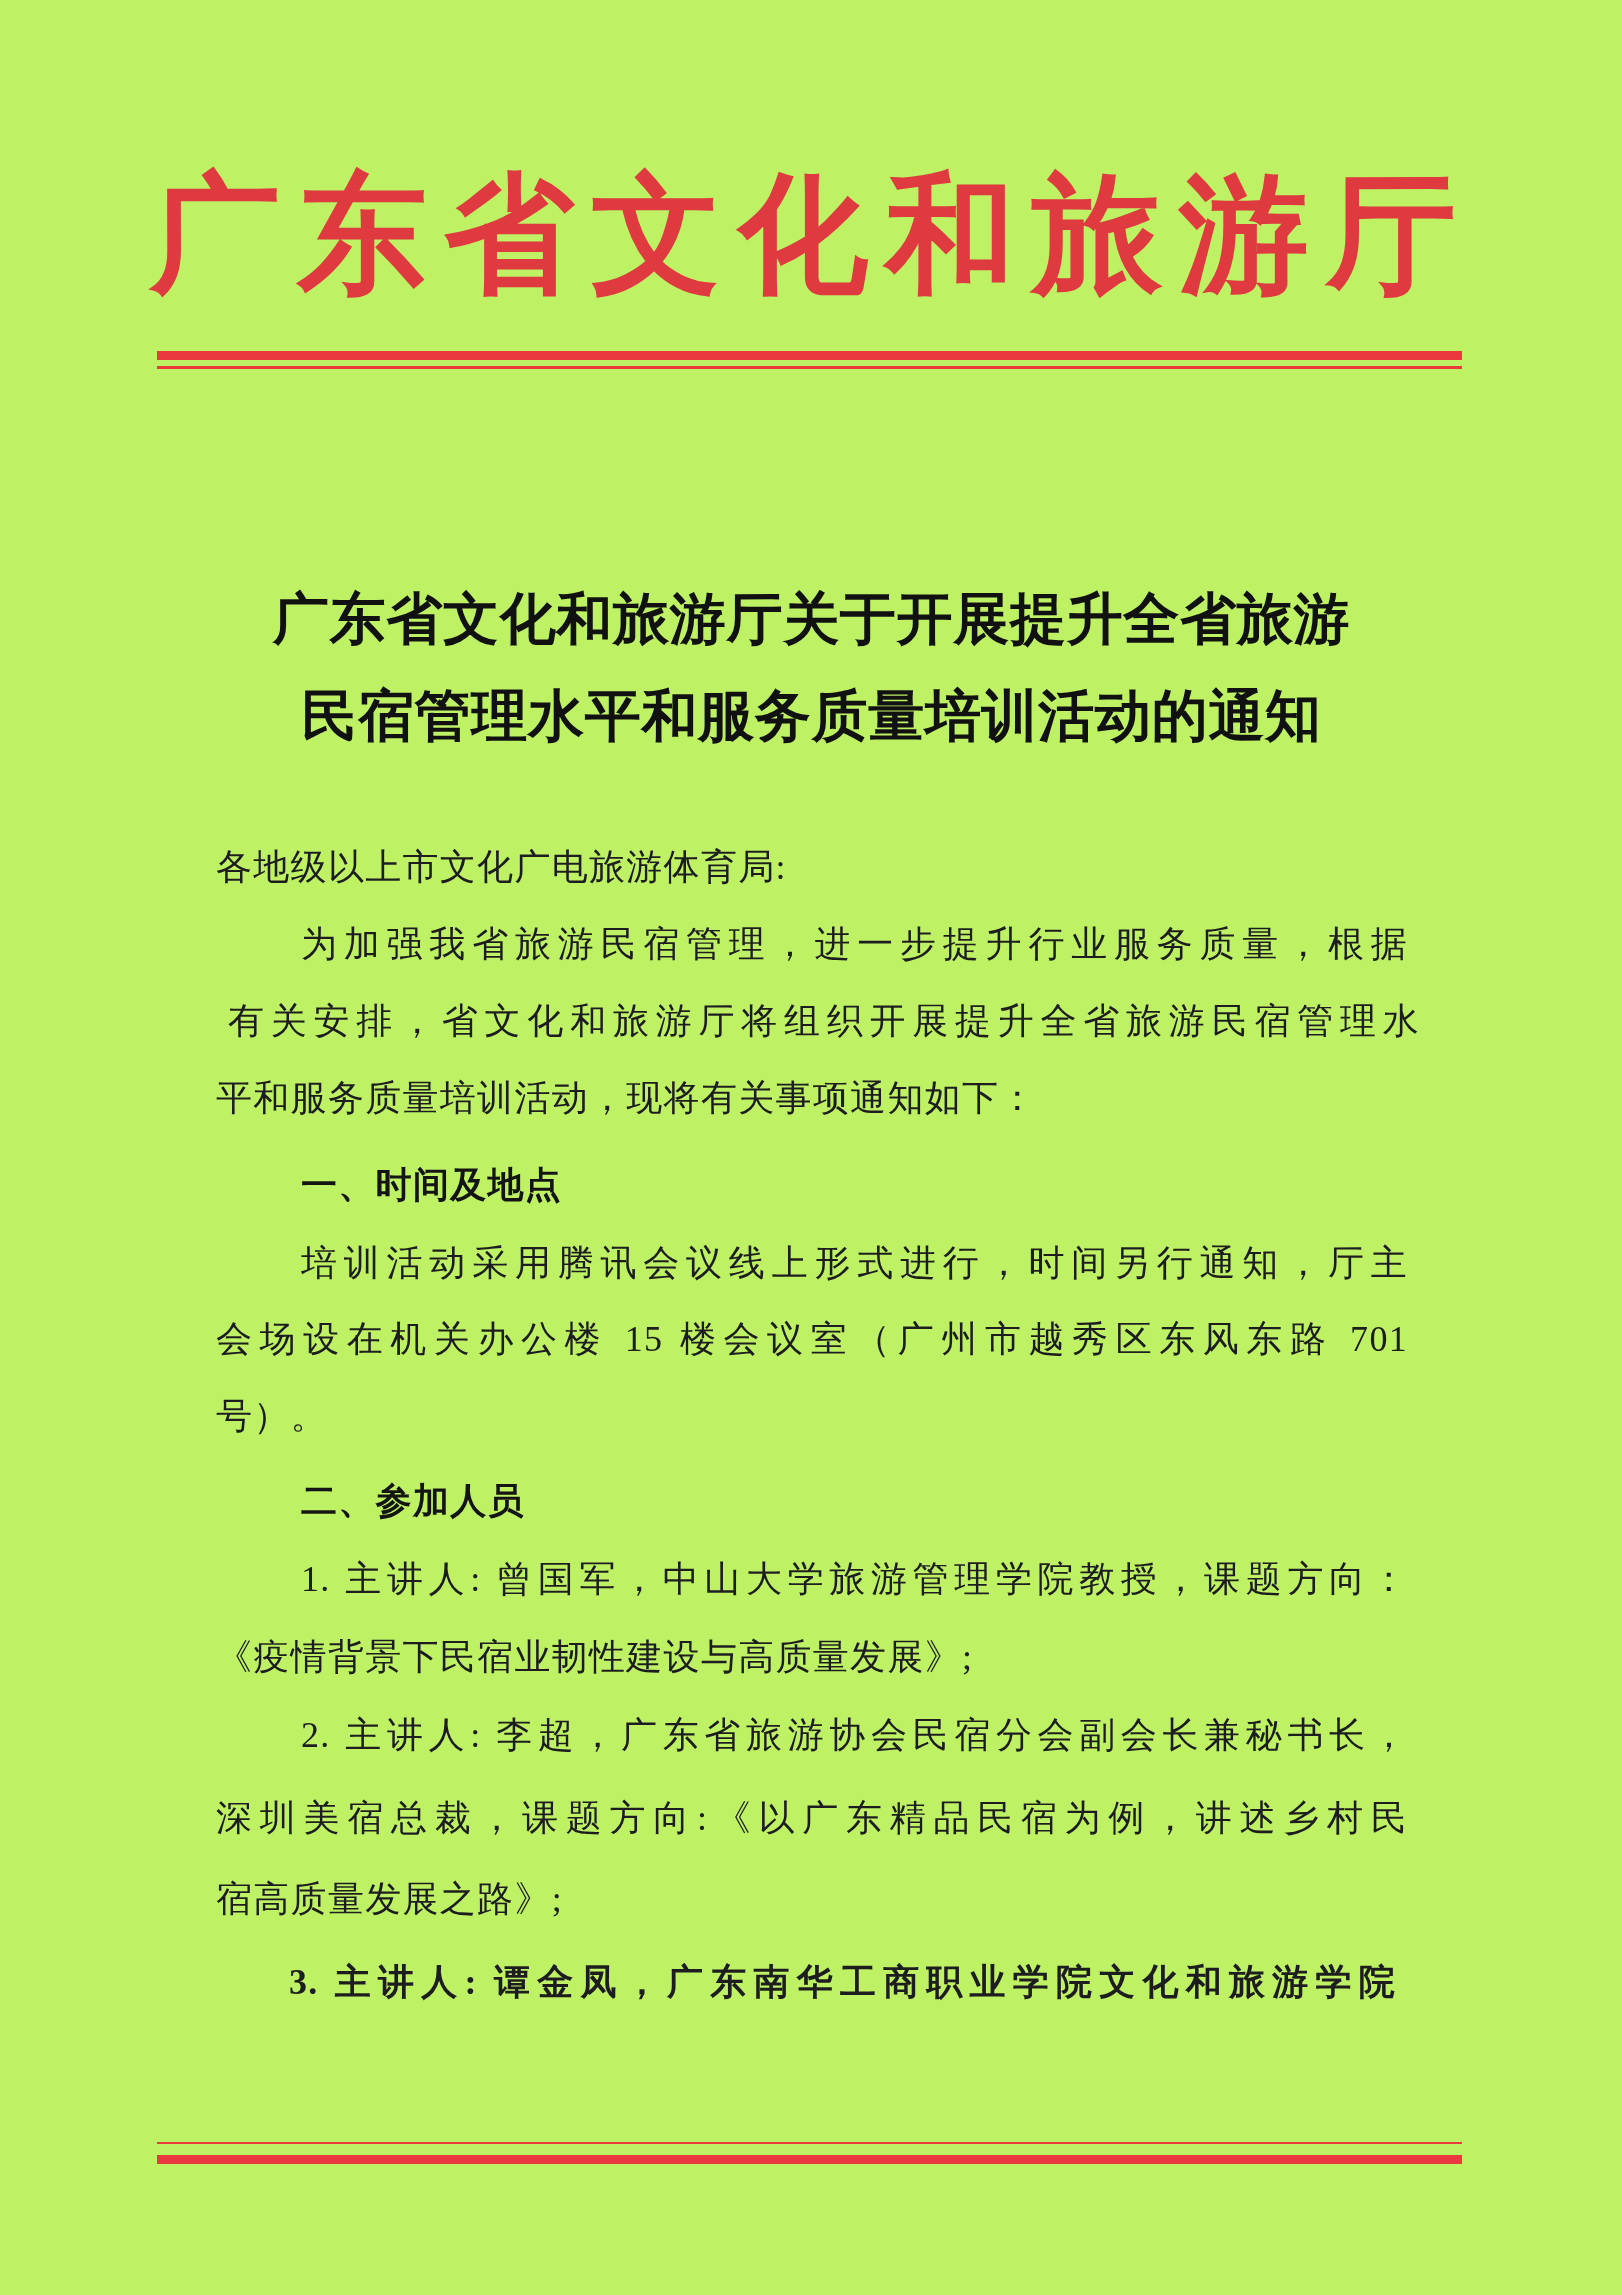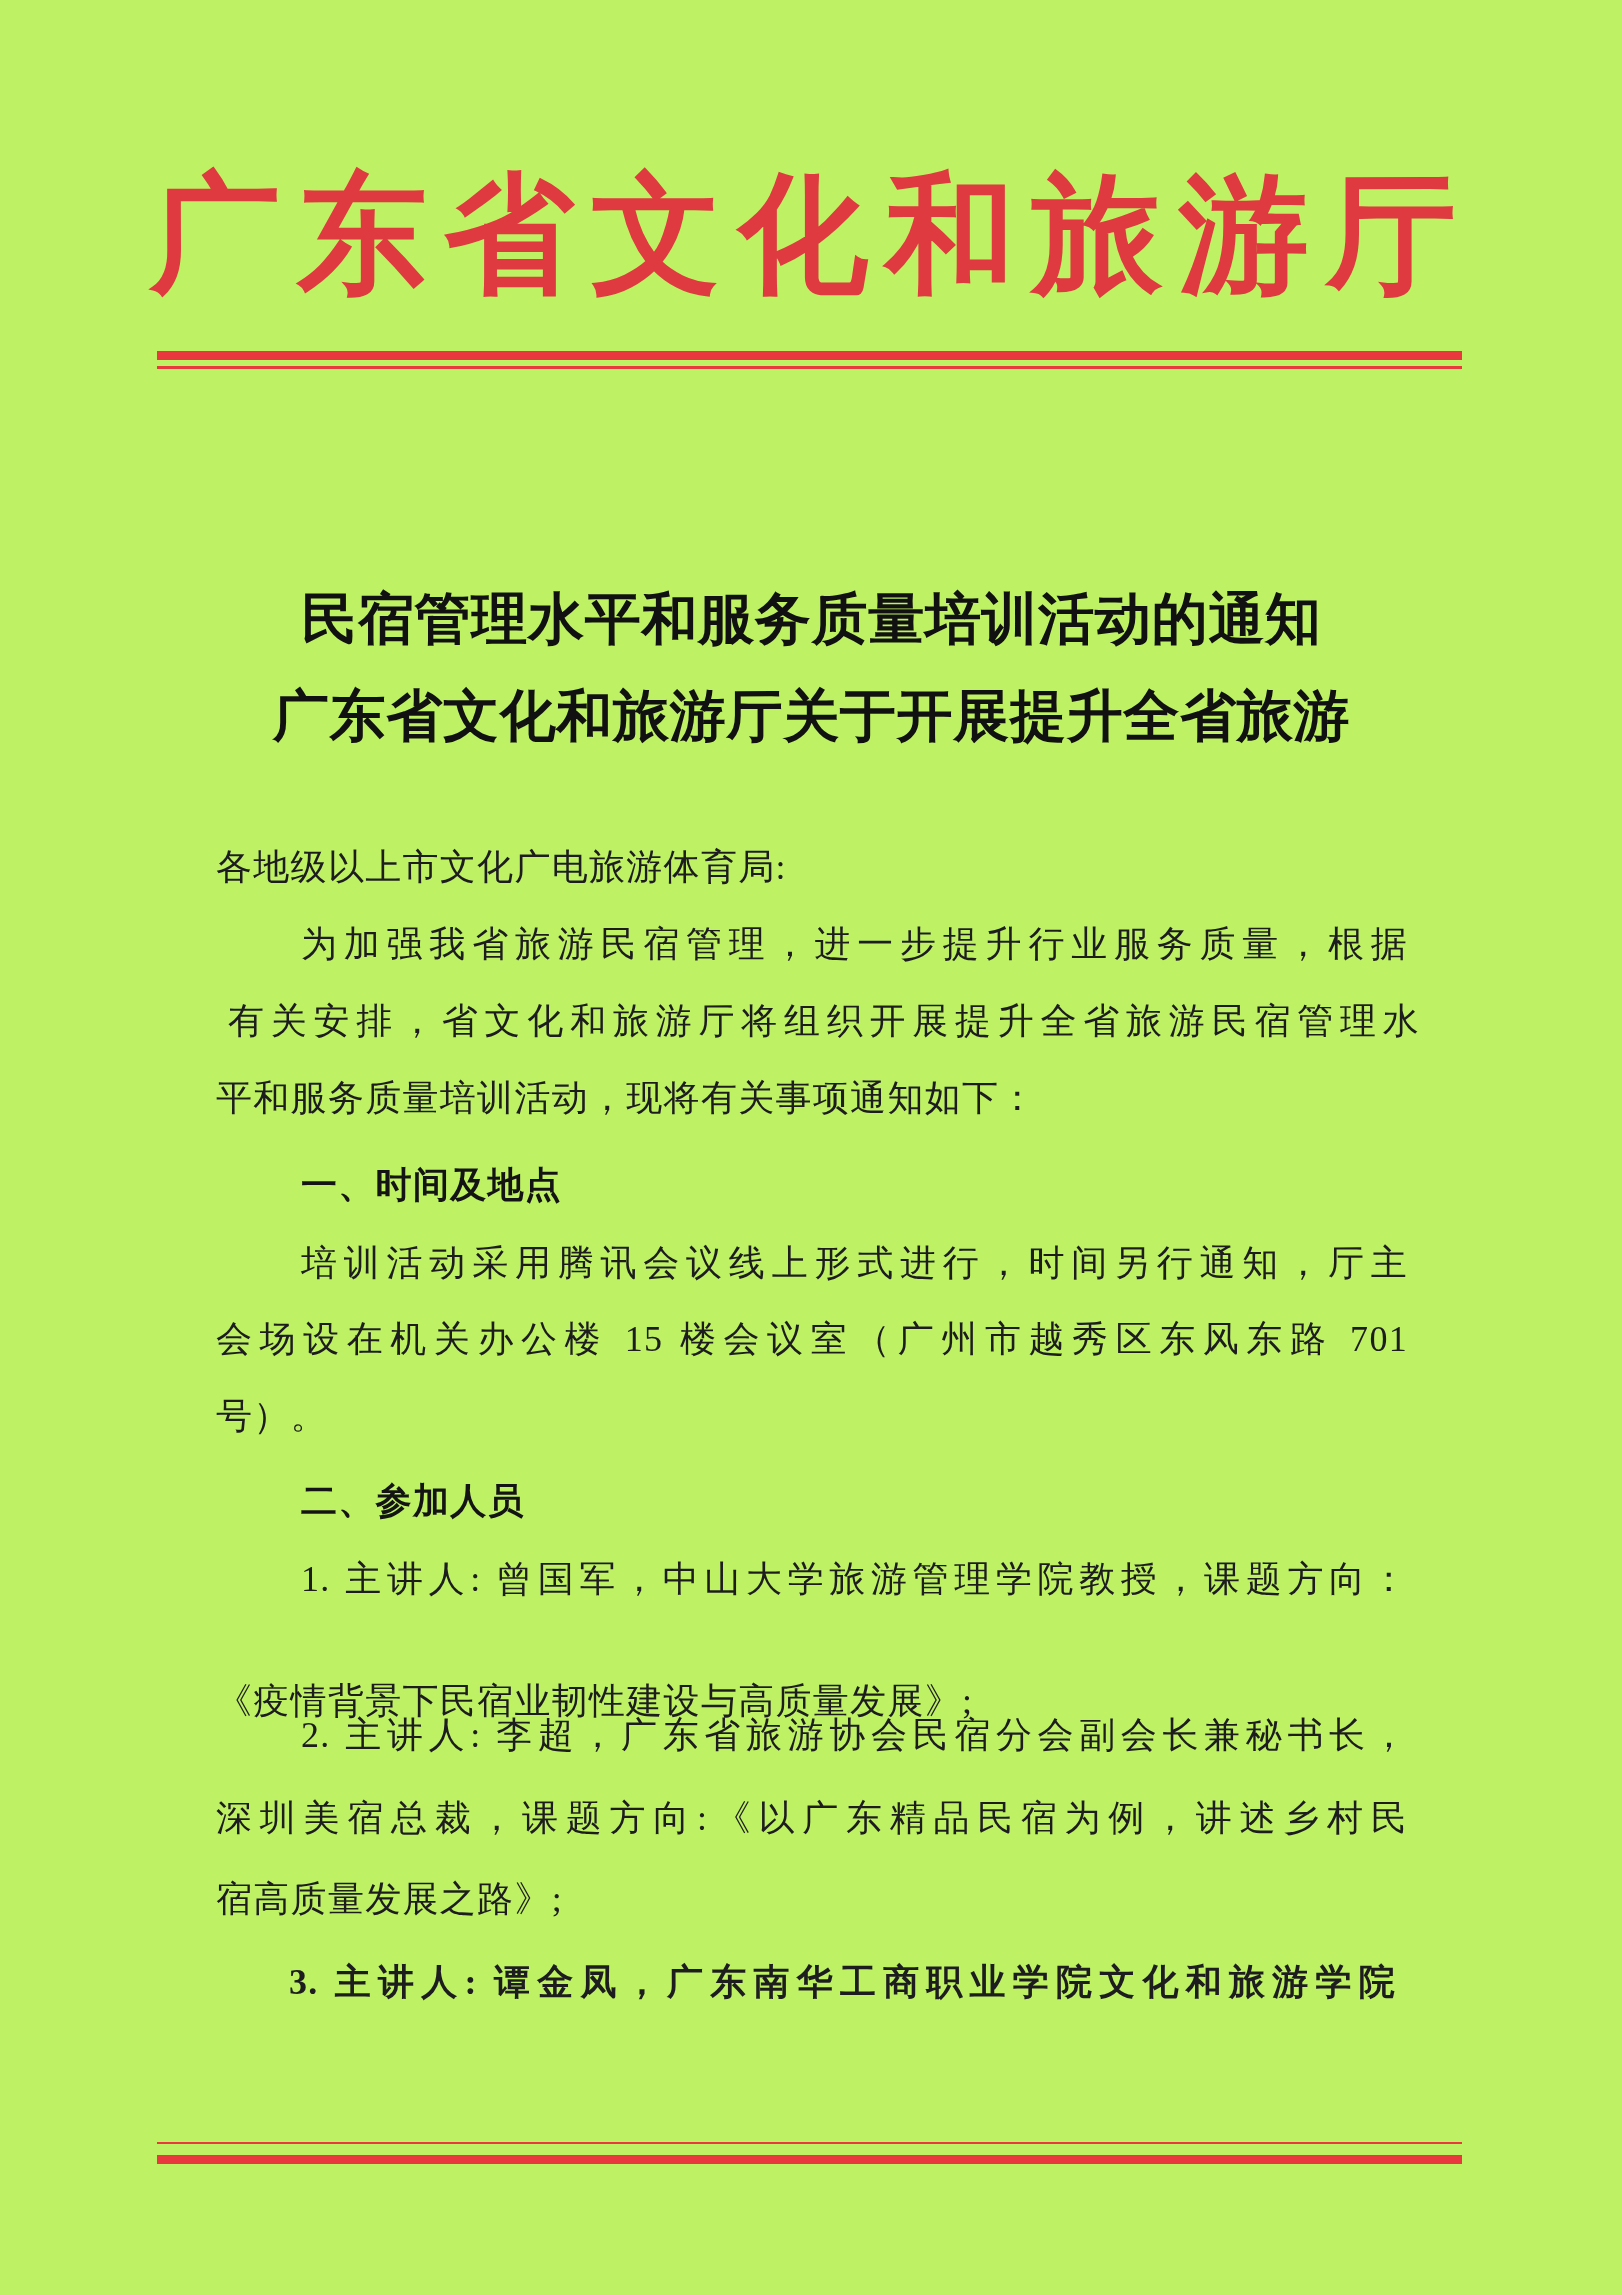--- a/index.html
+++ b/index.html
@@ -66,35 +66,35 @@
 <body>
 
 <div class="page">
 
   <div class="agency-title">广东省文化和旅游厅</div>
 
   <div class="rule rule-thick rule-hdr-thick"></div>
   <div class="rule rule-thin  rule-hdr-thin"></div>
 
   <div class="doc-title">
+    <div>广东省文化和旅游厅关于开展提升全省旅游</div>
     <div>民宿管理水平和服务质量培训活动的通知</div>
-    <div>广东省文化和旅游厅关于开展提升全省旅游</div>
   </div>
 
   <div class="bl" style="top:847px;left:216px;">各地级以上市文化广电旅游体育局:</div>
   <div class="bl fill" style="top:924px;left:301px;width:1107px;">为加强我省旅游民宿管理，进一步提升行业服务质量，根据</div>
   <div class="bl fill" style="top:1001px;left:216px;width:1192px;margin-left:12px;">有关安排，省文化和旅游厅将组织开展提升全省旅游民宿管理水</div>
   <div class="bl" style="top:1078px;left:216px;">平和服务质量培训活动，现将有关事项通知如下：</div>
   <div class="bl hd" style="top:1165px;left:301px;">一、时间及地点</div>
   <div class="bl fill" style="top:1243px;left:301px;width:1107px;">培训活动采用腾讯会议线上形式进行，时间另行通知，厅主</div>
   <div class="bl fill" style="top:1319px;left:216px;width:1192px;">会场设在机关办公楼 15 楼会议室（广州市越秀区东风东路 701</div>
   <div class="bl" style="top:1396px;left:216px;">号）。</div>
   <div class="bl hd" style="top:1481px;left:301px;">二、参加人员</div>
   <div class="bl fill" style="top:1559px;left:301px;width:1107px;">1. 主讲人: 曾国军，中山大学旅游管理学院教授，课题方向：</div>
-  <div class="bl" style="top:1637px;left:216px;margin-top:44px;">《疫情背景下民宿业韧性建设与高质量发展》;</div>
+  <div class="bl" style="top:1637px;left:216px;">《疫情背景下民宿业韧性建设与高质量发展》;</div>
   <div class="bl fill" style="top:1715px;left:301px;width:1107px;">2. 主讲人: 李超，广东省旅游协会民宿分会副会长兼秘书长，</div>
   <div class="bl fill" style="top:1798px;left:216px;width:1192px;">深圳美宿总裁，课题方向:《以广东精品民宿为例，讲述乡村民</div>
   <div class="bl" style="top:1879px;left:216px;">宿高质量发展之路》;</div>
   <div class="bl fill" style="top:1962px;left:289px;width:1107px;font-weight:bold;">3. 主讲人: 谭金凤，广东南华工商职业学院文化和旅游学院</div>
 
   <div class="rule rule-thin  rule-ftr-thin"></div>
   <div class="rule rule-thick rule-ftr-thick"></div>
 
 </div>
 

